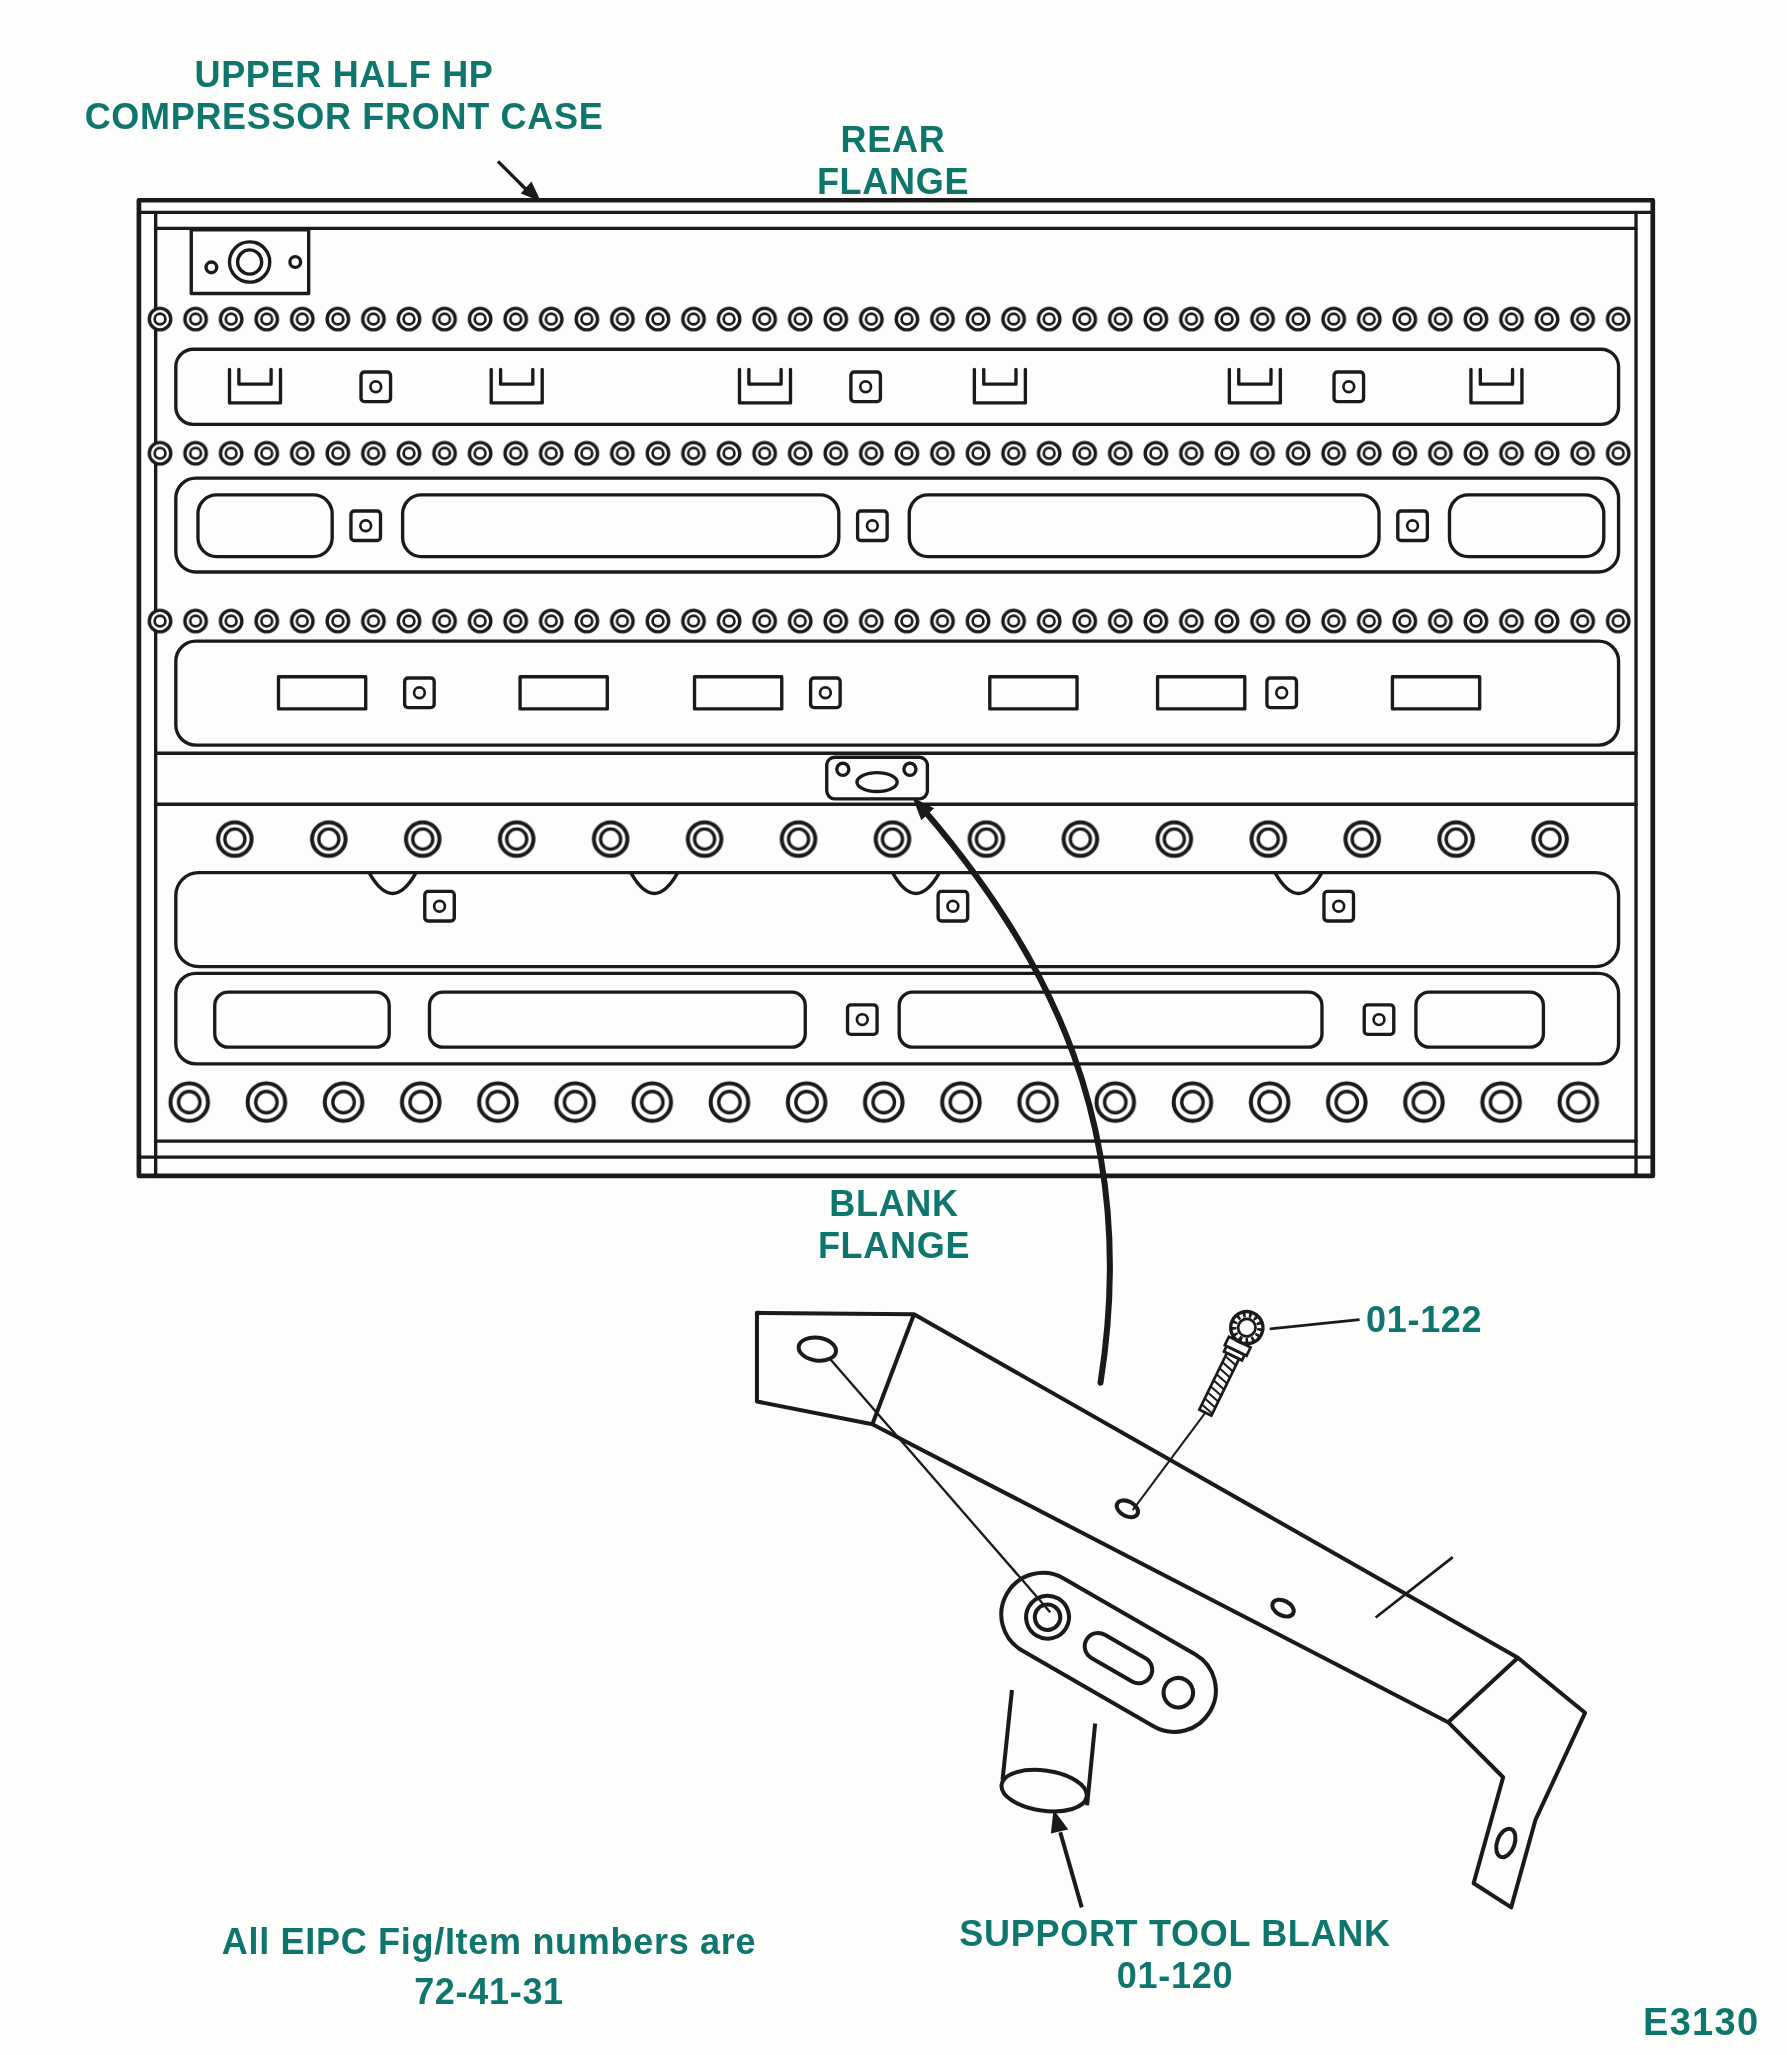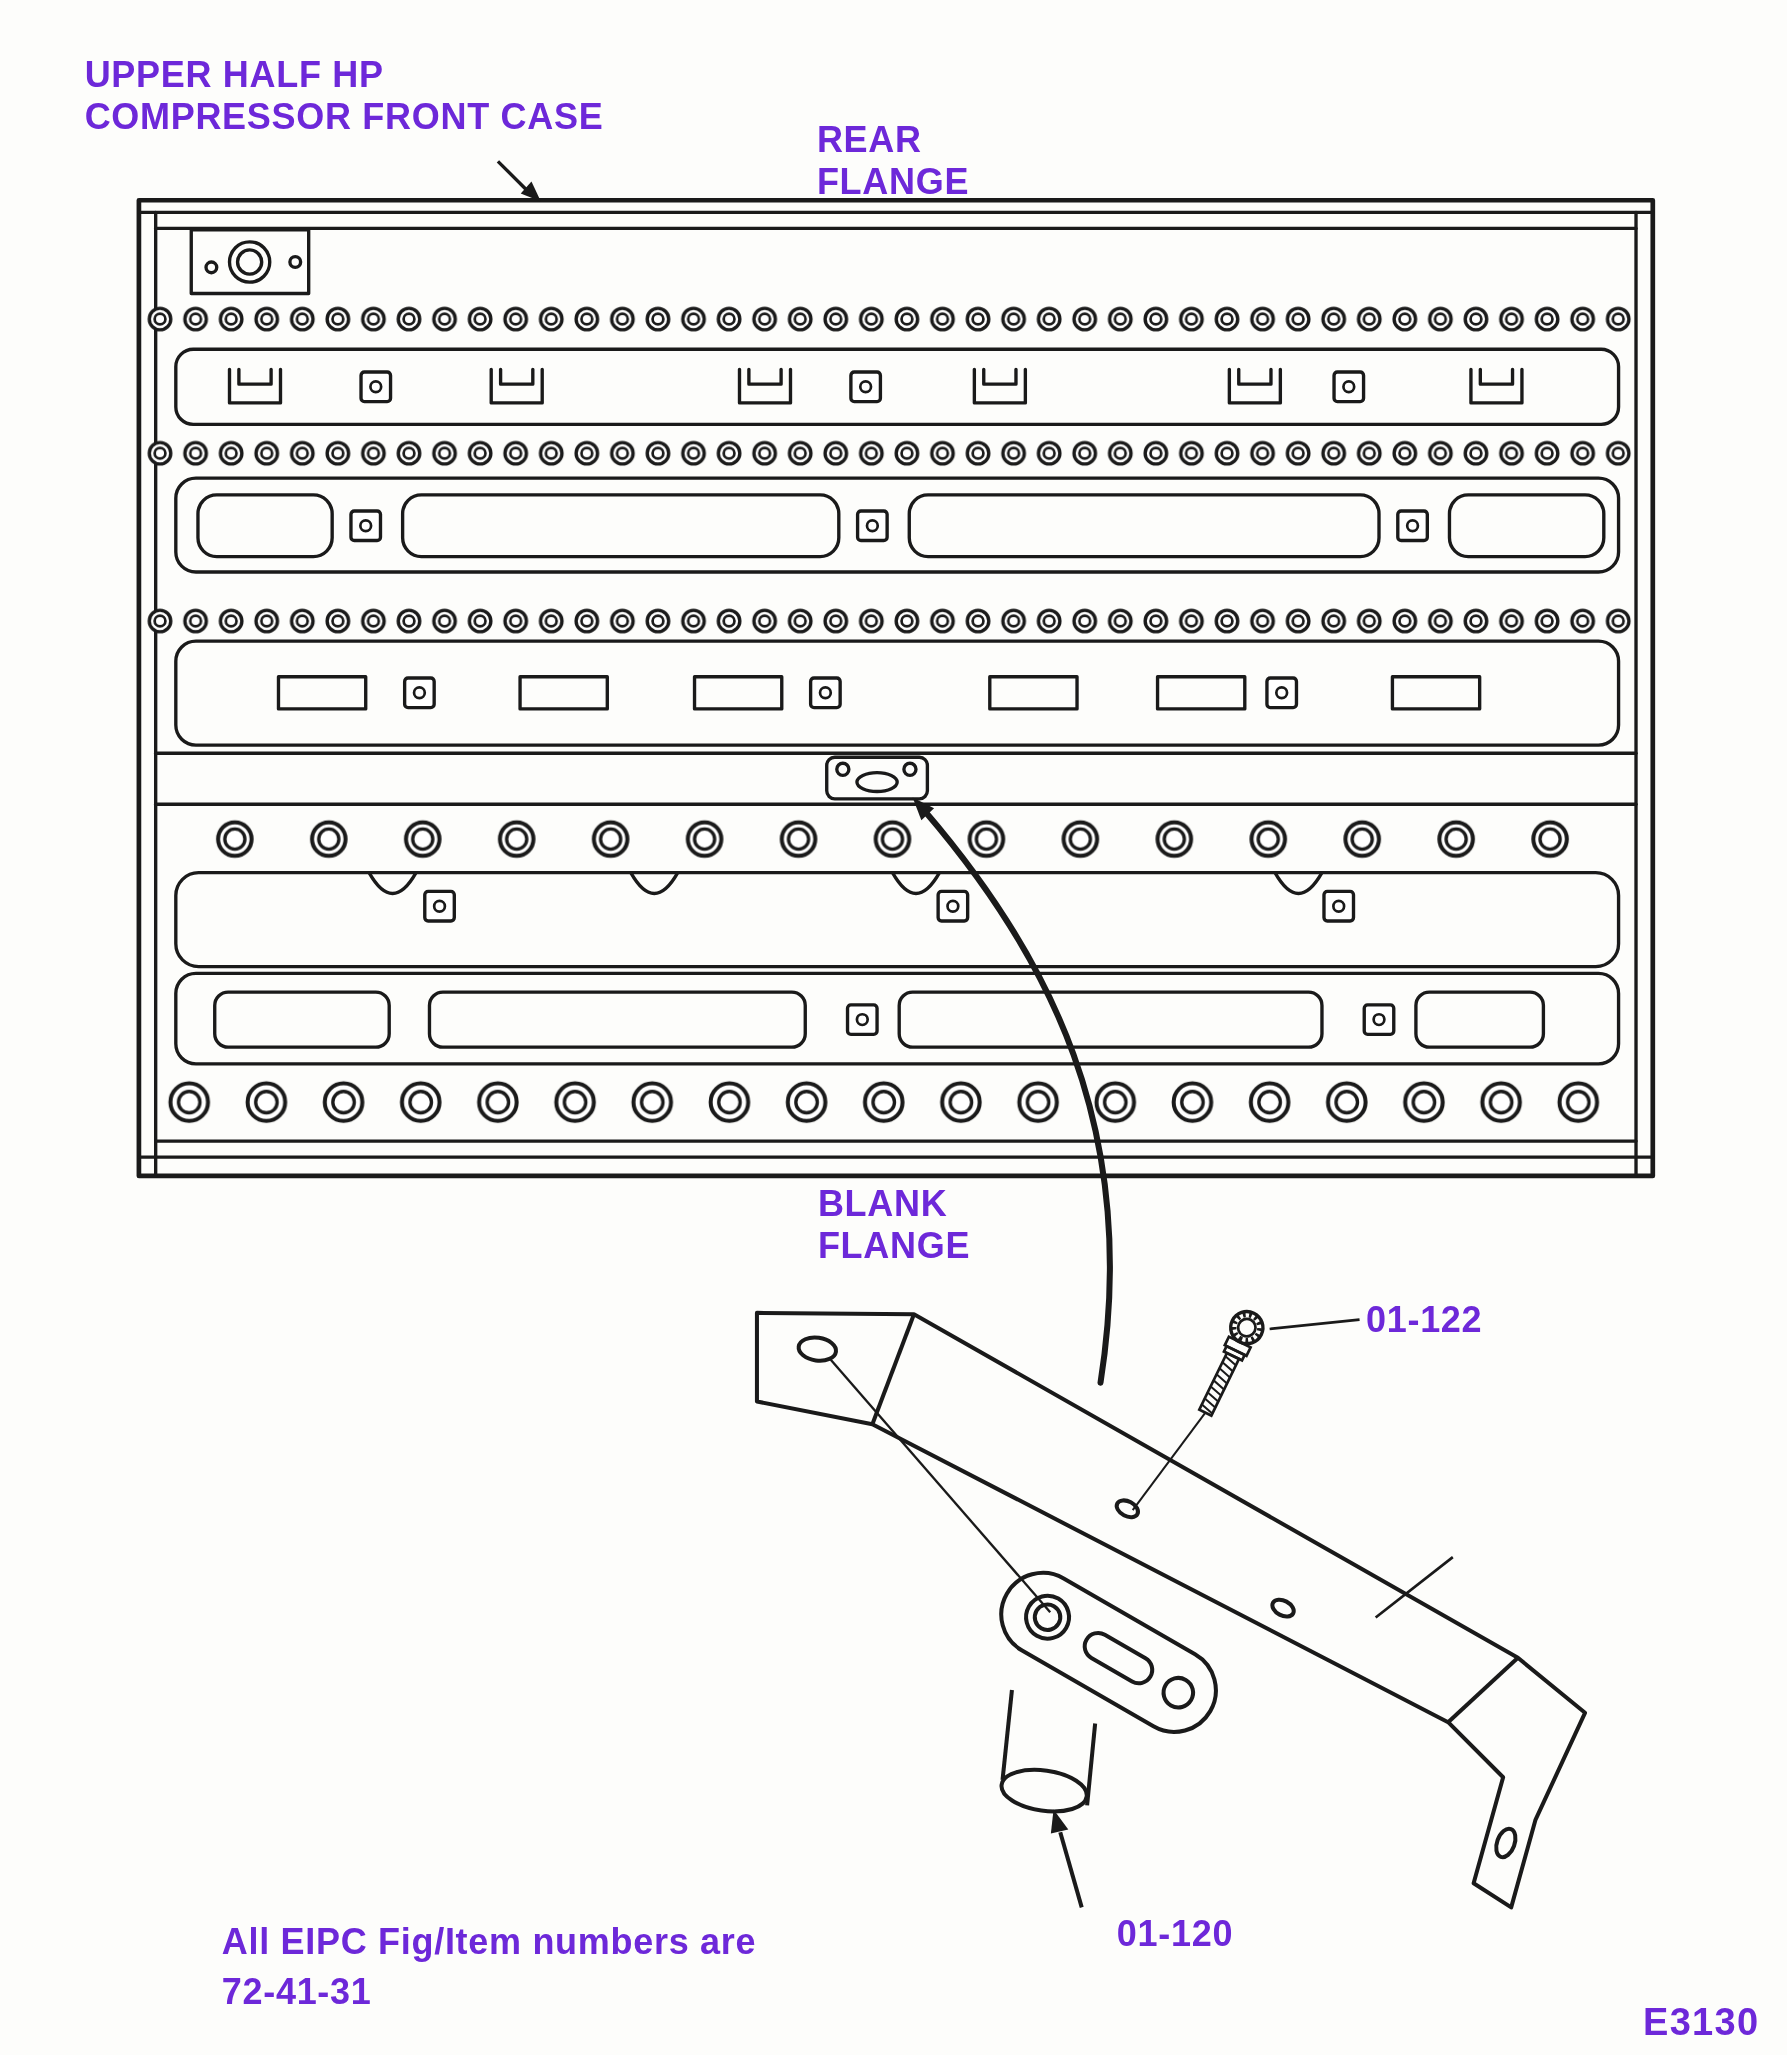--- a/index.html
+++ b/index.html
@@ -12,23 +12,23 @@
     color:#141414;
     overflow:hidden;
   }
   .canvas svg{position:absolute;left:0;top:0;}
   .lbl{
     position:absolute;
     font-weight:700;
     font-size:36px;
     line-height:1.18;
     letter-spacing:0.7px;
-    text-align:left;
+    text-align:center;
     white-space:nowrap;
-    color:#6d28d9;
+    color:#0f766e;
   }
   .center{transform:translateX(-50%);}
   .note .line2{margin-top:8px;}
   .figcode{font-size:38px;font-weight:600;letter-spacing:1.3px;}
 </style>
 </head>
 <body>
 
 <div class="canvas">
 
@@ -231,20 +231,21 @@
 
   <div class="lbl center" style="left:894px; top:1183px;">
     <div>BLANK</div>
     <div>FLANGE</div>
   </div>
 
   <div class="lbl" style="left:1366px; top:1299px;">01-122</div>
 
 
   <div class="lbl center" style="left:1175px; top:1913px;">
+    <div>SUPPORT TOOL BLANK</div>
     <div>01-120</div>
   </div>
 
   <div class="lbl center note" style="left:489px; top:1921px;">
     <div class="line1">All EIPC Fig/Item numbers are</div>
     <div class="line2">72-41-31</div>
   </div>
 
   <div class="lbl figcode" style="left:1643px; top:2000px;">E3130</div>
 

